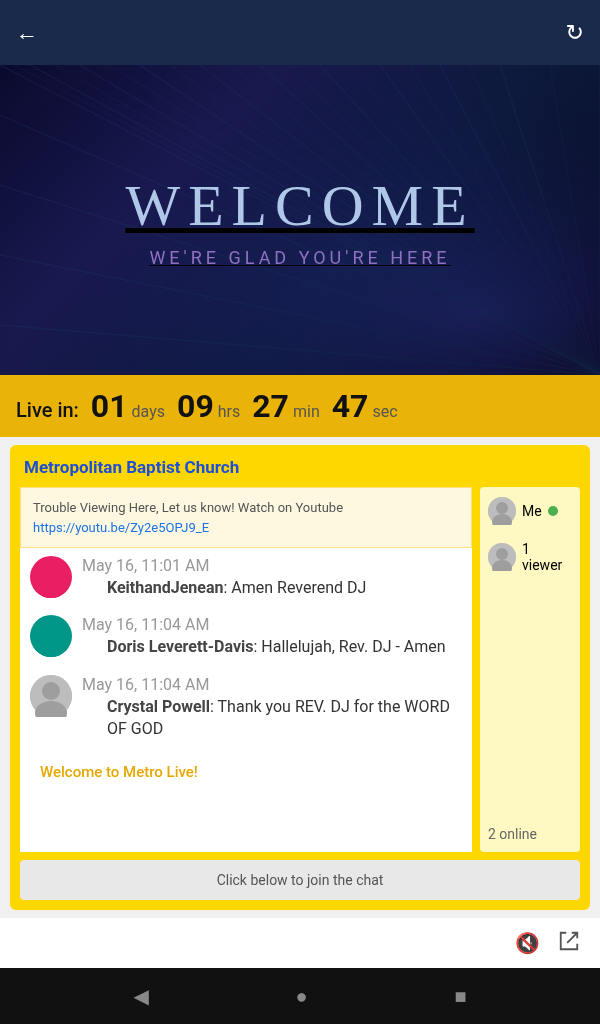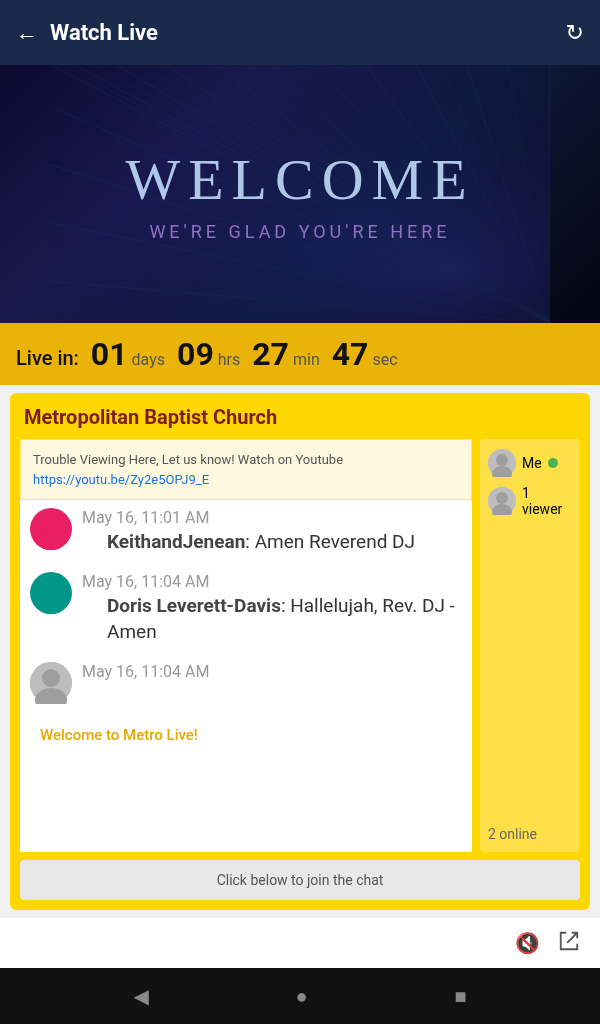--- a/index.html
+++ b/index.html
@@ -37,27 +37,28 @@
     }
     .top-nav .refresh-btn {
       color: white;
       font-size: 22px;
       cursor: pointer;
     }
 
     
     .video-container {
       width: 100%;
-      height: 258px;
+      height: 310px;
       background: linear-gradient(135deg, #0a0a2e 0%, #1a1a4e 30%, #0d1a3a 60%, #050510 100%);
       position: relative;
       overflow: hidden;
       display: flex;
       align-items: center;
       justify-content: center;
+      text-decoration: underline;
     }
     .video-text-overlay {
       position: relative;
       z-index: 2;
       text-align: center;
     }
     .video-welcome {
       font-size: 58px;
       font-weight: 300;
       color: #b0c8e8;
@@ -101,22 +102,22 @@
     .chat-card {
       background: #FFD700;
       margin: 8px 10px;
       border-radius: 6px;
       padding: 10px;
       flex: 1;
       display: flex;
       flex-direction: column;
     }
     .chat-card-title {
-      color: #7f1d1d;
-      font-size: 20px;
+      color: #1d4ed8;
+      font-size: 17px;
       font-weight: bold;
       margin-bottom: 8px;
       padding: 2px 4px;
     }
 
     .chat-body {
       display: flex;
       flex: 1;
       gap: 8px;
       min-height: 0;
@@ -179,46 +180,46 @@
     }
     .message-content {
       flex: 1;
     }
     .message-time {
       font-size: 16px;
       color: #999;
       margin-bottom: 2px;
     }
     .message-text {
-      font-size: 19px;
+      font-size: 16px;
       color: #333;
       line-height: 1.4;
       padding-left: 25px;
     }
     .message-author {
       font-weight: bold;
       color: #444;
     }
     .welcome-text {
       color: #e6a800;
       font-size: 15px;
       font-weight: 500;
       padding: 6px 10px 10px;
     }
 
     
     .viewers-panel {
       width: 100px;
-      background: #fde047;
+      background: #fef9c3;
       border-radius: 4px;
       padding: 10px 8px;
       display: flex;
       flex-direction: column;
       align-items: flex-start;
-      gap: 8px;
+      gap: 16px;
     }
     .viewer-row {
       display: flex;
       align-items: center;
       gap: 6px;
       font-size: 14px;
     }
     .viewer-avatar {
       width: 28px;
       height: 28px;
@@ -314,21 +315,20 @@
 
     
     .av-pink { background: #e91e63; }
     .av-teal { background: #009688; }
   </style>
 </head>
 <body>
 
 <div class="top-nav">
   <span class="back-btn">←</span>
-  <span class="title">Watch Live</span>
   <span class="refresh-btn">↻</span>
 </div>
 
 <div class="video-container">
   <svg class="bg-svg" viewBox="0 0 600 310" xmlns="http://www.w3.org/2000/svg">
 
     <defs>
       <radialGradient id="rg" cx="80%" cy="80%" r="100%">
         <stop offset="0%" stop-color="#4040cc" stop-opacity="0.6"></stop>
         <stop offset="100%" stop-color="#000033" stop-opacity="0"></stop>
@@ -431,20 +431,23 @@
         <div class="message-item">
           <div class="avatar-placeholder">
             <svg width="42" height="42" viewBox="0 0 42 42">
               <circle cx="21" cy="21" r="21" fill="#bdbdbd"></circle>
               <circle cx="21" cy="16" r="9" fill="#9e9e9e"></circle>
               <ellipse cx="21" cy="38" rx="16" ry="12" fill="#9e9e9e"></ellipse>
             </svg>
           </div>
           <div class="message-content">
             <div class="message-time">May 16, 11:04 AM</div>
+            <div class="message-text">
+              <span class="message-author">Crystal Powell</span><span>: Thank you REV. DJ for the WORD OF GOD</span>
+            </div>
           </div>
         </div>
 
         <div class="welcome-text">Welcome to Metro Live!</div>
       </div>
     </div>
 
     <div class="viewers-panel">
 
       <div class="viewer-row">

